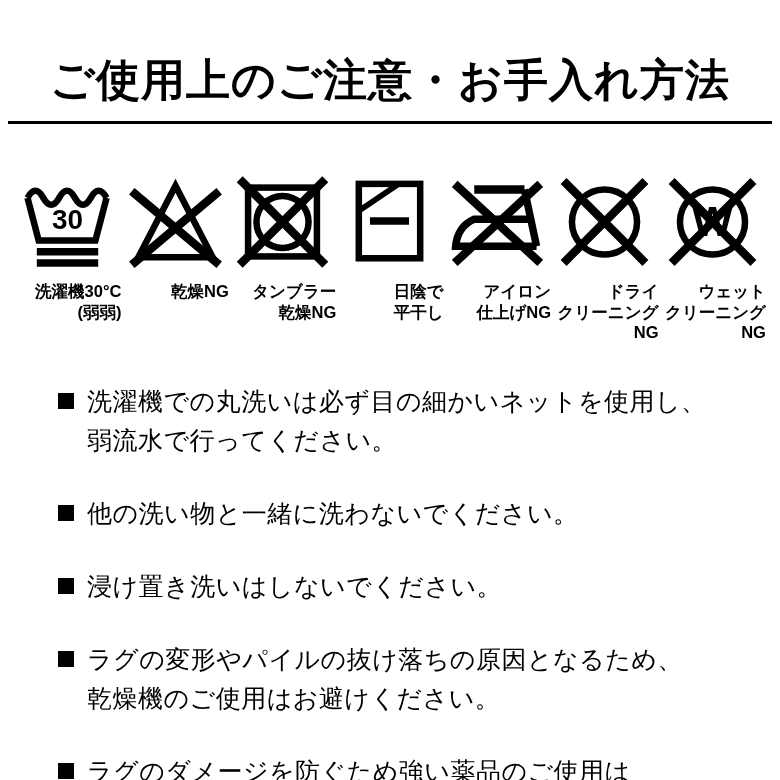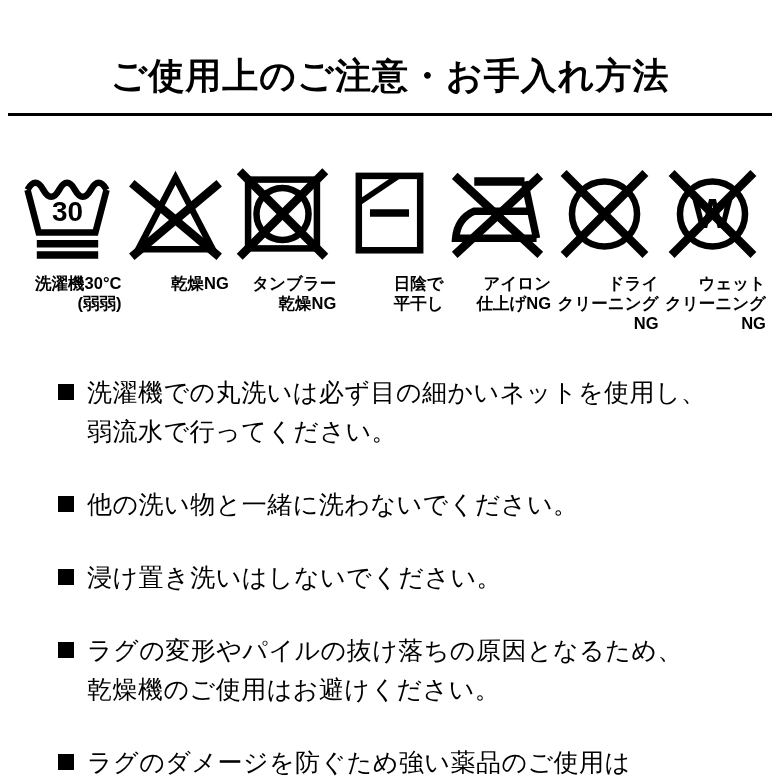--- a/index.html
+++ b/index.html
@@ -9,21 +9,21 @@
     width: 780px; height: 780px;
     background: var(--bg);
     color: var(--ink);
     font-family: "Liberation Sans", "DejaVu Sans", sans-serif;
     overflow: hidden;
   }
   .page { width: 780px; height: 780px; }
 
   h1.title {
     margin: 56px 0 0;
-    font-size: 36px;
+    font-size: 44px;
     font-weight: 700;
     text-align: center;
     letter-spacing: 1px;
     line-height: 1.1;
   }
   hr.divider {
     border: none;
     border-top: 3px solid var(--ink);
     margin: 17px 8px 0;
   }

